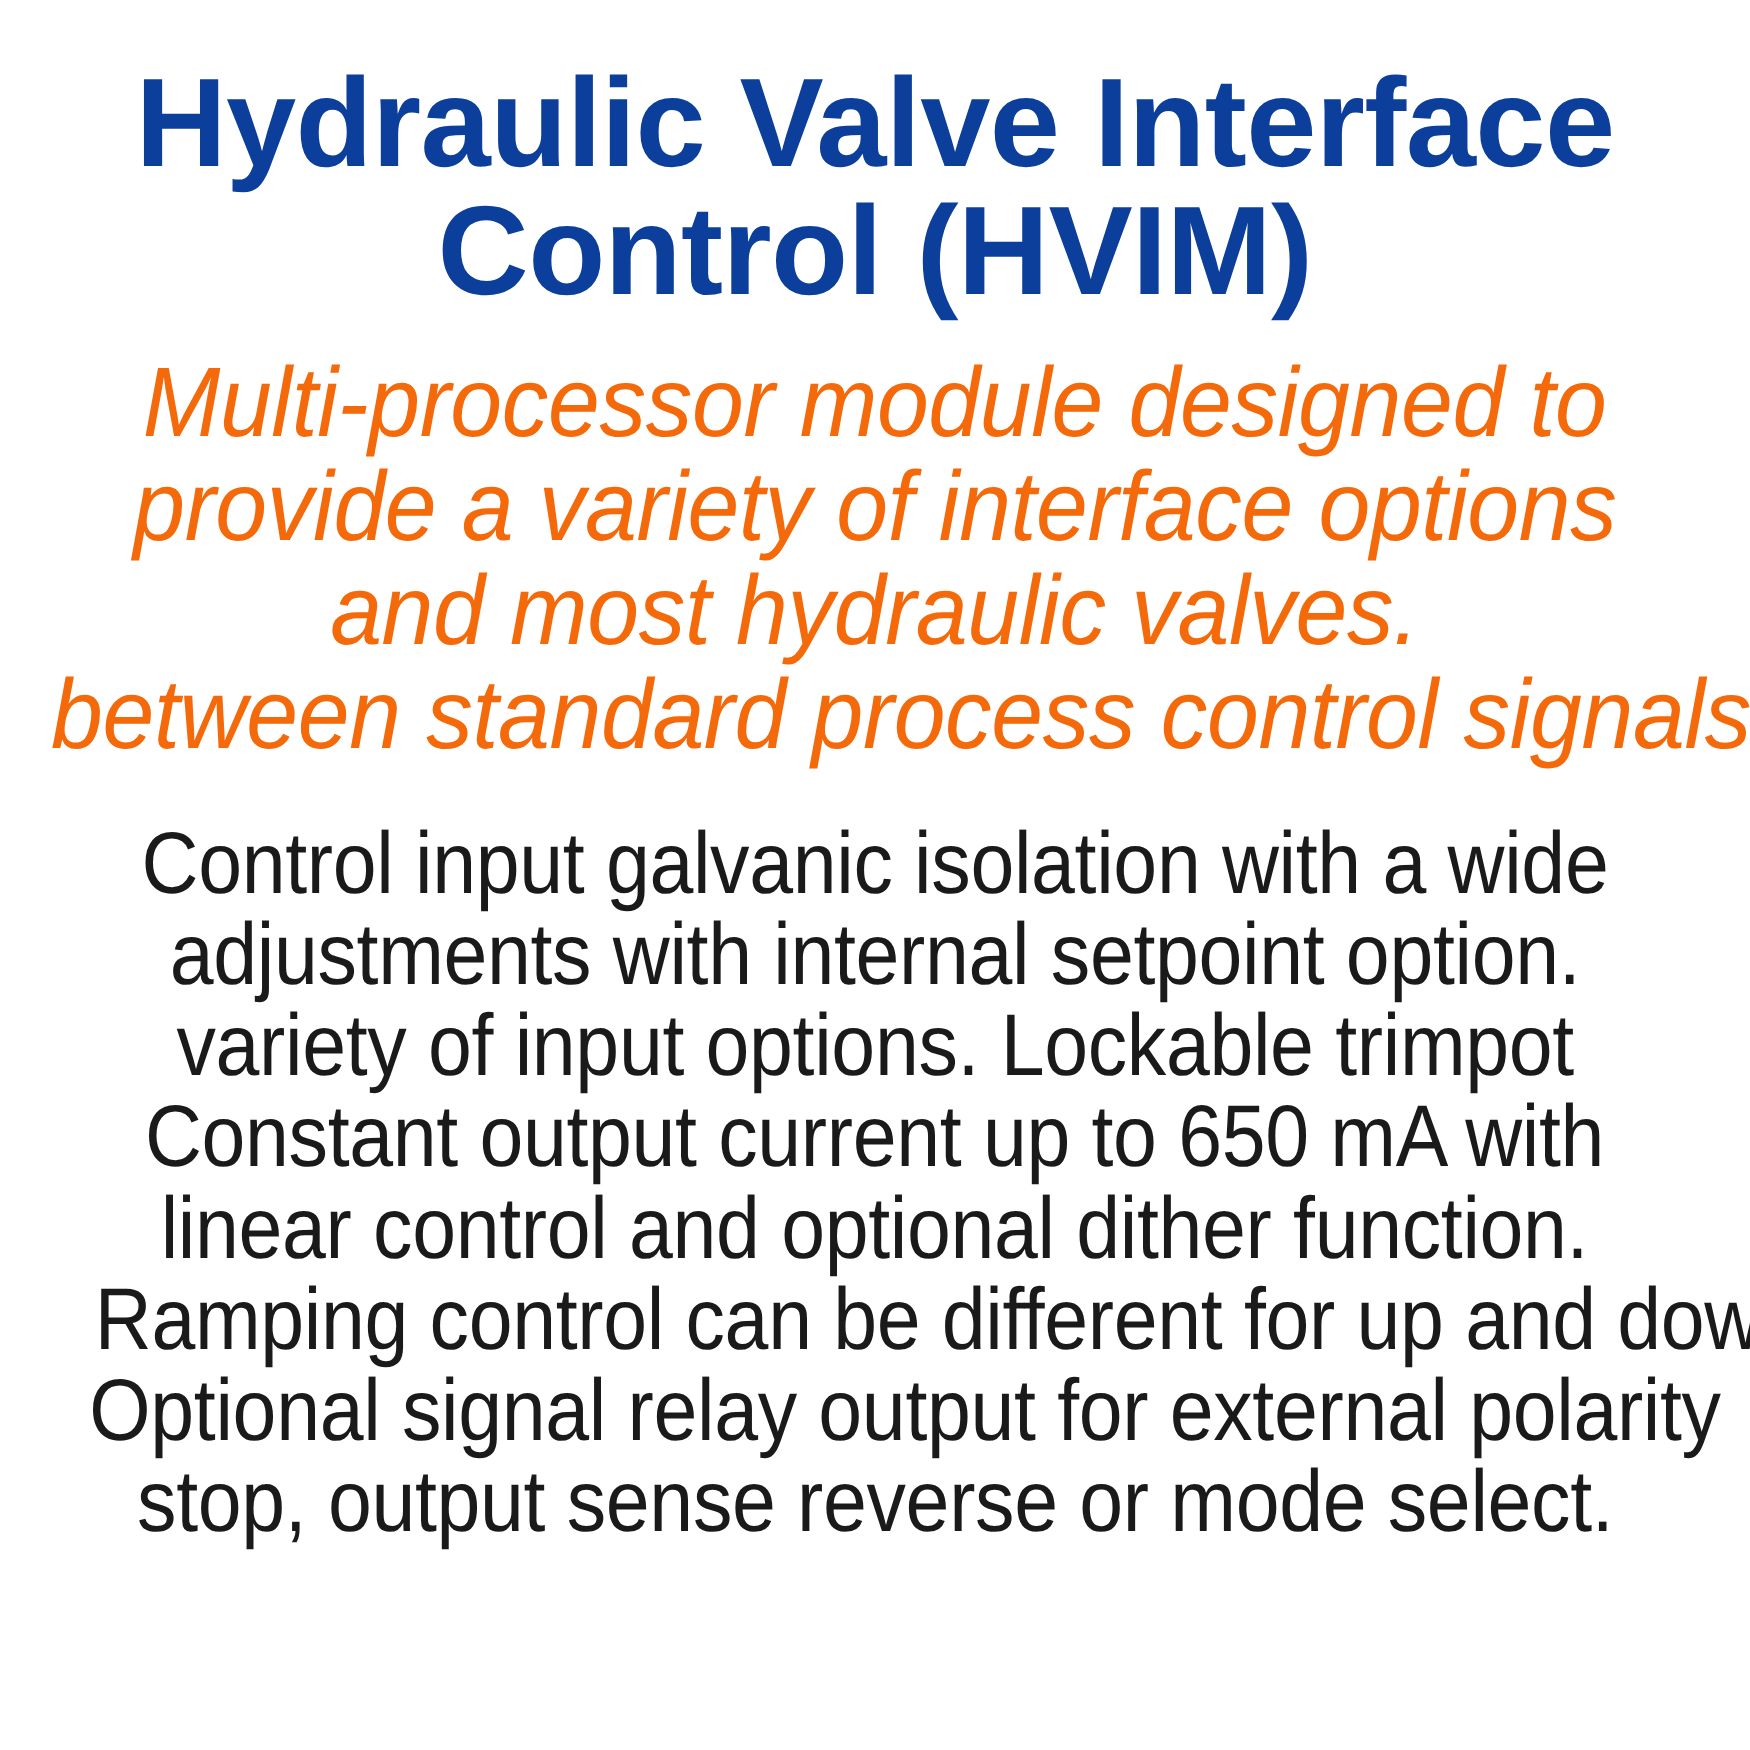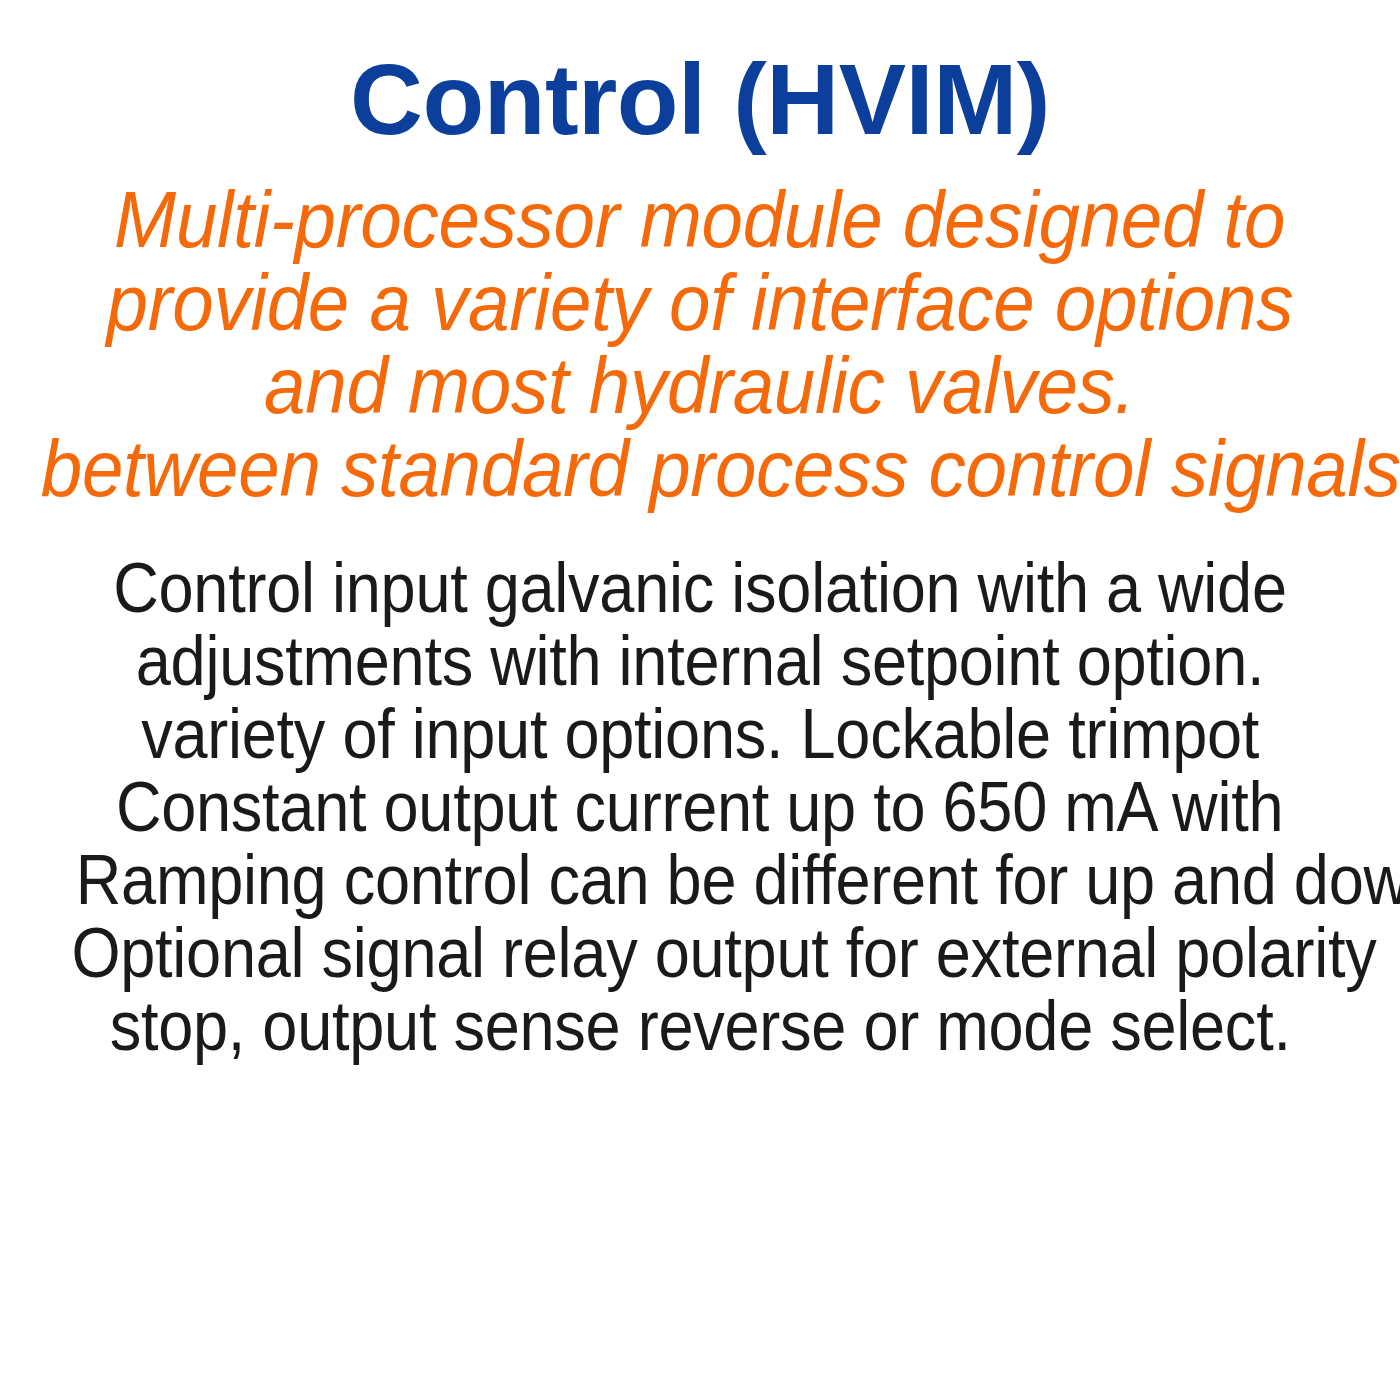--- a/index.html
+++ b/index.html
@@ -86,20 +86,23 @@
     transform: scaleX(0.735);
   }
 </style>
 </head>
 <body>
 
 <div id="product-card" style="background: rgb(255, 255, 255);">
 
   <div id="title-block">
     <div class="line-wrap">
+      <span class="sq" style="color: rgb(11, 63, 155); transform: scaleX(1);">Hydraulic Valve Interface</span>
+    </div>
+    <div class="line-wrap">
       <span class="sq" style="color: rgb(11, 63, 155); transform: scaleX(1);">Control (HVIM)</span>
     </div>
   </div>
 
   <div id="subtitle-block">
     <div class="line-wrap">
       <span class="sq" style="color: rgb(244, 105, 10); transform: scaleX(0.943421);">Multi-processor module designed to</span>
     </div>
     <div class="line-wrap">
       <span class="sq" style="color: rgb(244, 105, 10); transform: scaleX(0.943421);">provide a variety of interface options</span>
@@ -119,20 +122,23 @@
     <div class="line-wrap">
       <span class="sq" style="color: rgb(26, 26, 26); transform: scaleX(0.901308);">adjustments with internal setpoint option.</span>
     </div>
     <div class="line-wrap">
       <span class="sq" style="color: rgb(26, 26, 26); transform: scaleX(0.901308);">variety of input options. Lockable trimpot</span>
     </div>
     <div class="line-wrap">
       <span class="sq" style="color: rgb(26, 26, 26); transform: scaleX(0.901308);">Constant output current up to 650 mA with</span>
     </div>
     <div class="line-wrap">
+      <span class="sq" style="color: rgb(26, 26, 26); transform: scaleX(0.901308);">linear control and optional dither function.</span>
+    </div>
+    <div class="line-wrap">
       <span class="sq" style="color: rgb(26, 26, 26); transform: scaleX(0.901308);">Ramping control can be different for up and down.</span>
     </div>
     <div class="line-wrap">
       <span class="sq" style="color: rgb(26, 26, 26); transform: scaleX(0.901308);">Optional signal relay output for external polarity</span>
     </div>
     <div class="line-wrap">
       <span class="sq" style="color: rgb(26, 26, 26); transform: scaleX(0.901308);">stop, output sense reverse or mode select.</span>
     </div>
   </div>
 

